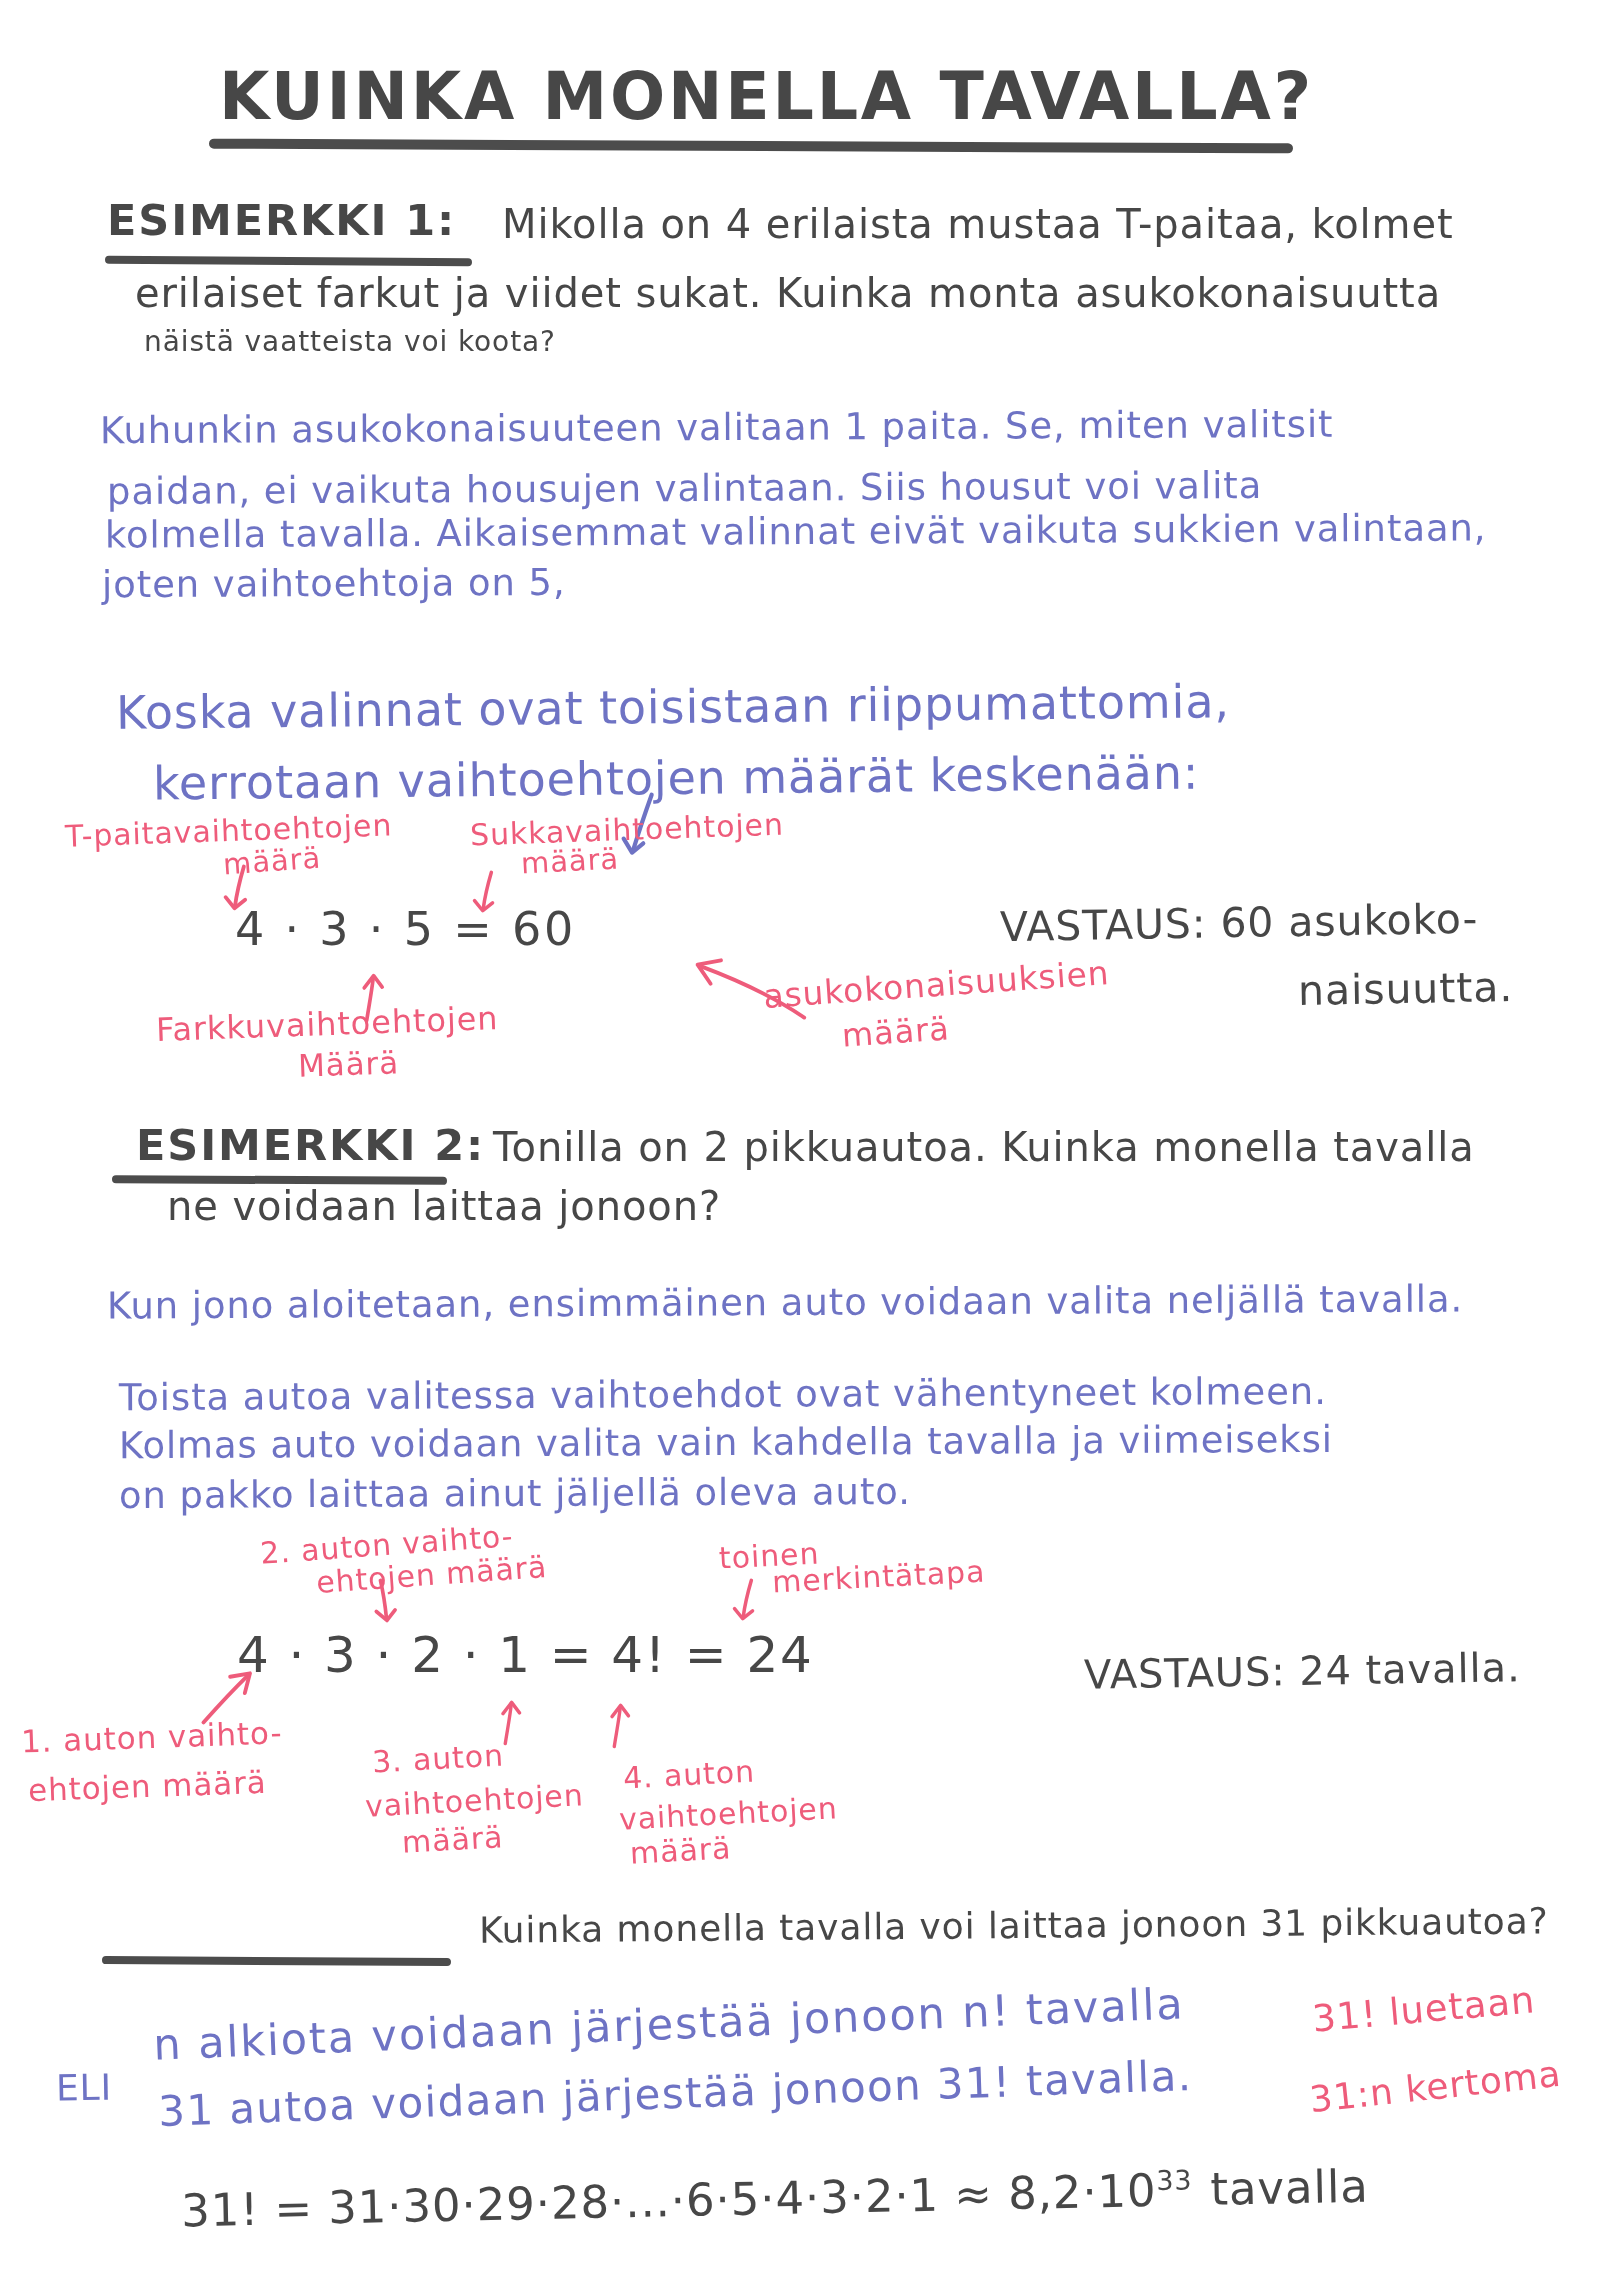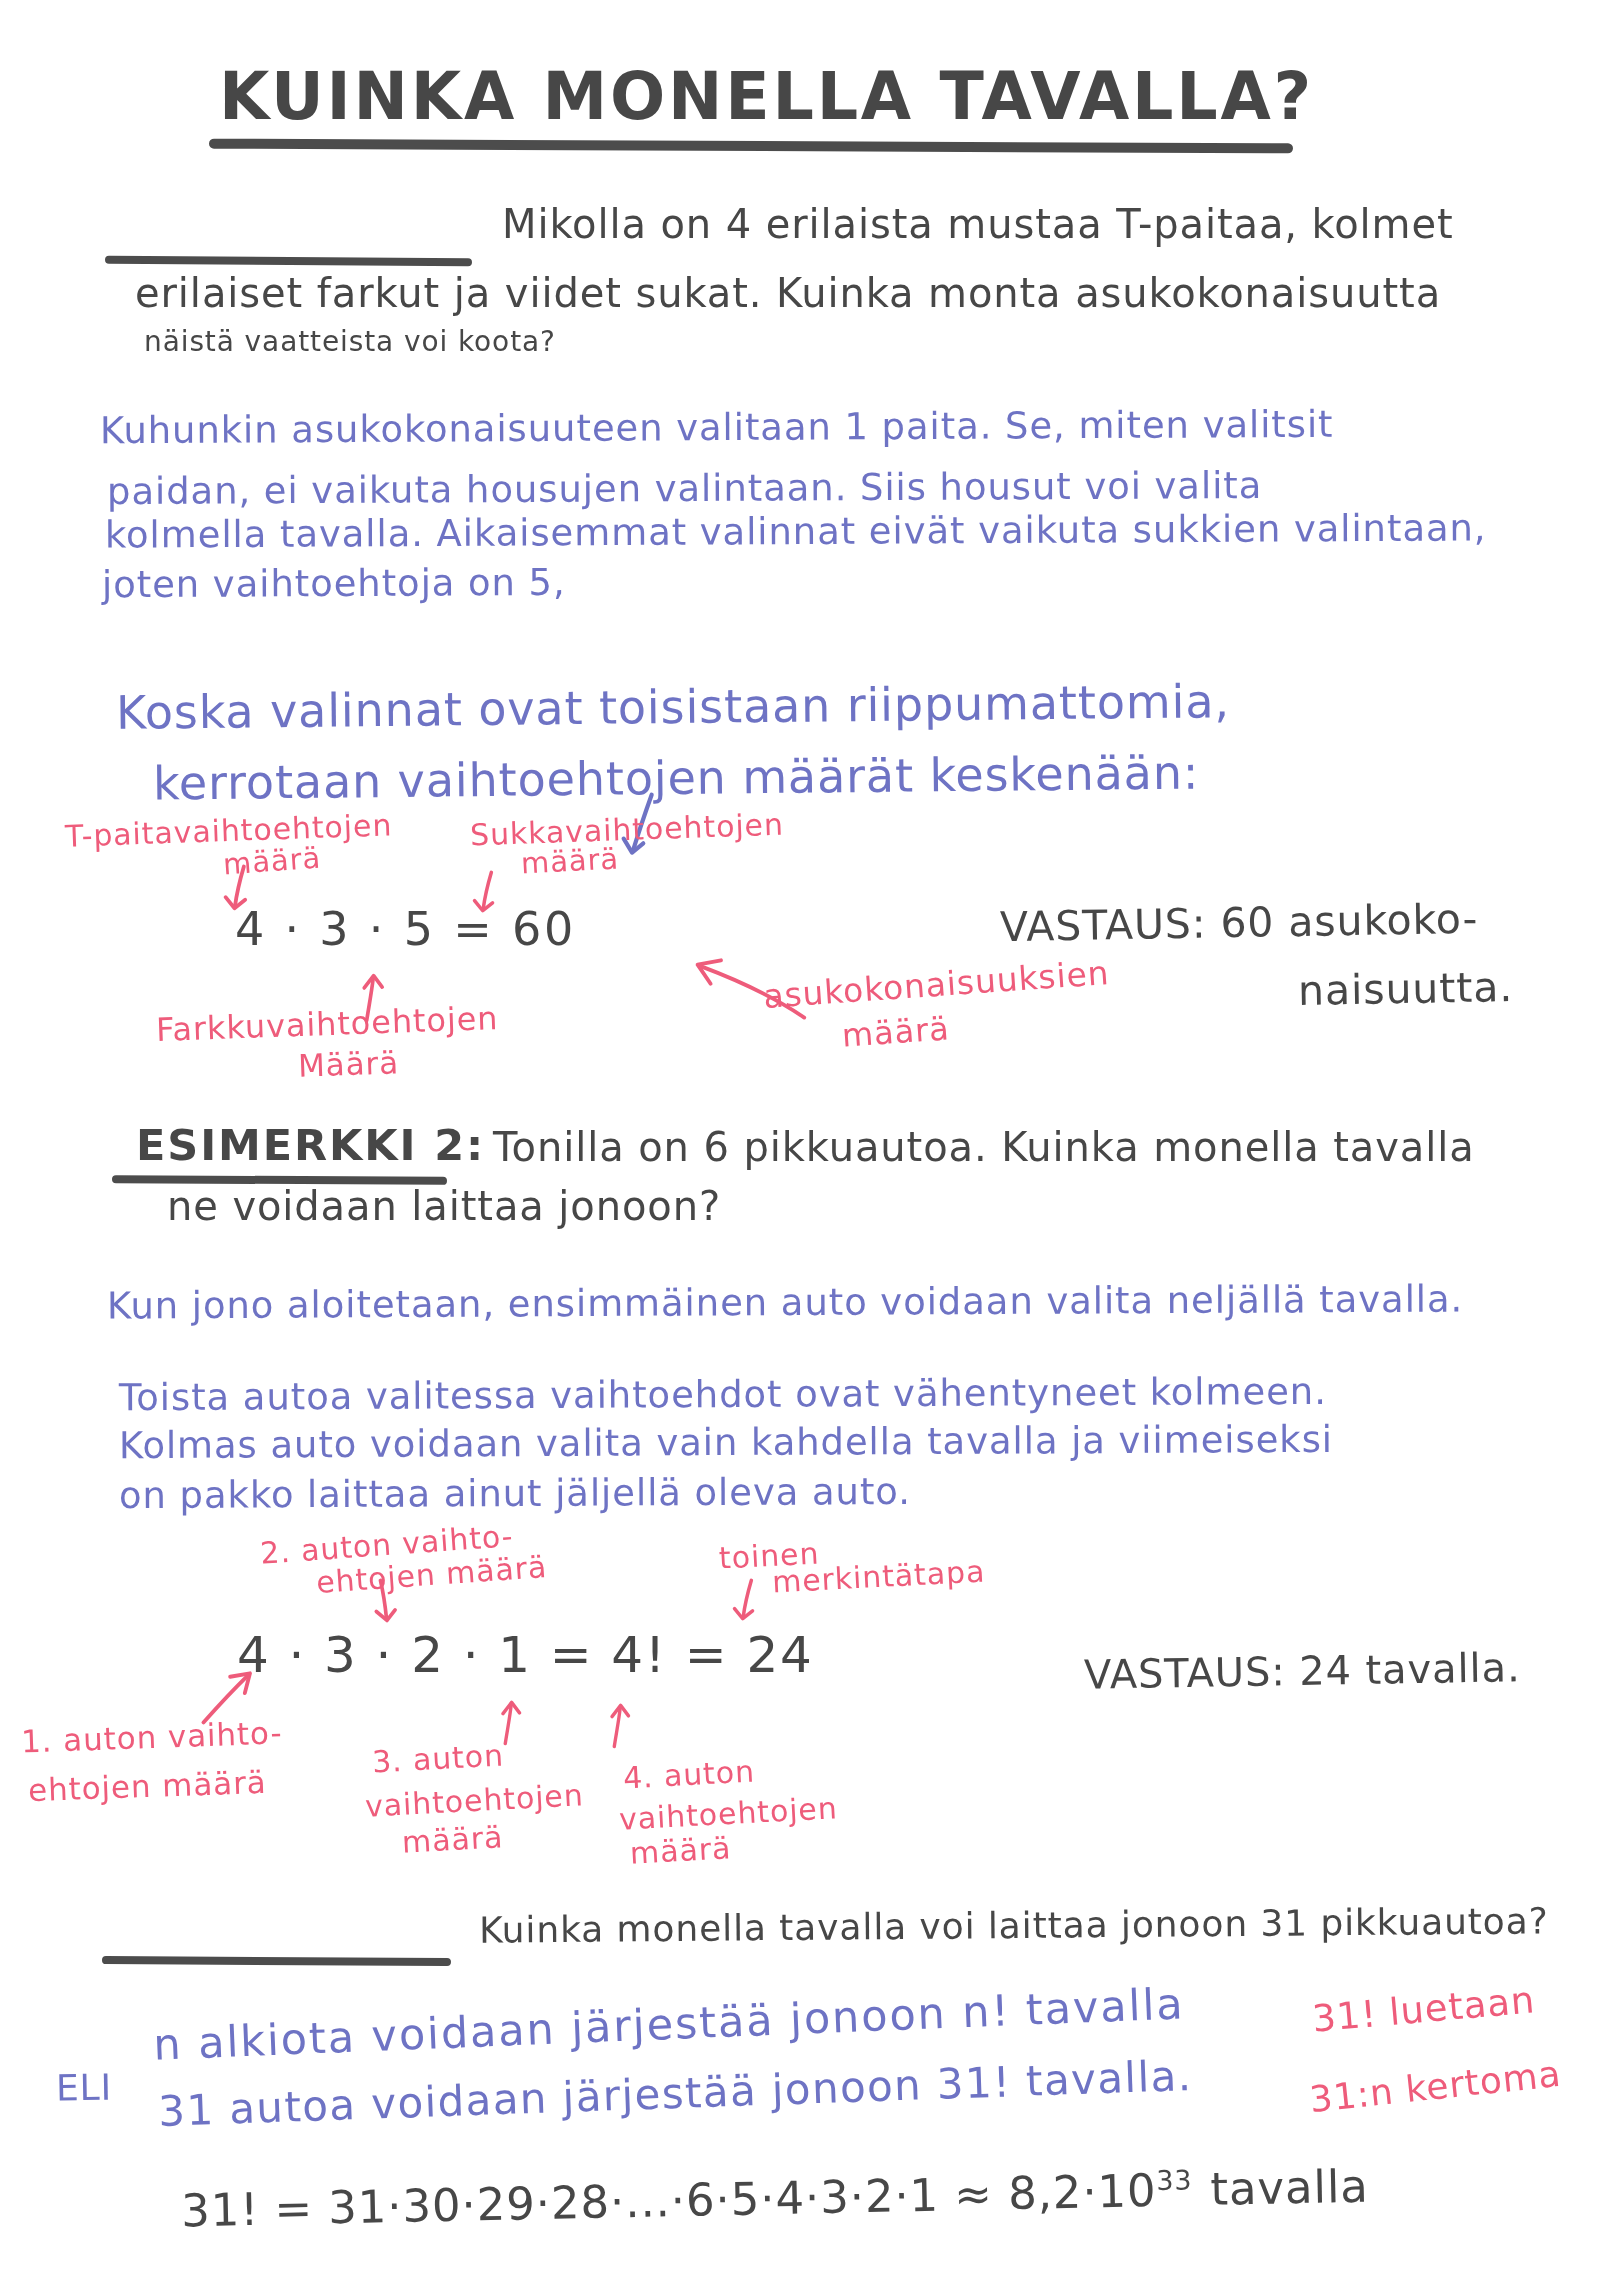--- a/index.html
+++ b/index.html
@@ -45,20 +45,21 @@
   sup{font-size:60%;vertical-align:super;}
 </style>
 </head>
 <body>
 
 <div id="page">
 
   <div class="t black bold" style="left:219px;top:63px;font-size:65px;letter-spacing:2.8px;">KUINKA MONELLA TAVALLA?</div>
   <div class="bar" style="left:209px;top:141px;width:1084px;height:10.2px;transform:rotate(0.25deg);"></div>
 
+  <div class="t black bold" style="left:107px;top:198px;font-size:43px;letter-spacing:1.9px;">ESIMERKKI 1:</div>
   <div class="bar" style="left:105px;top:257px;width:367px;height:8.4px;transform:rotate(0.4deg);"></div>
   <div class="t black" style="left:502px;top:203px;font-size:40px;text-align:right;">Mikolla on 4 erilaista mustaa T-paitaa, kolmet</div>
   <div class="t black" style="left:135px;top:272px;font-size:40px;">erilaiset farkut ja viidet sukat. Kuinka monta asukokonaisuutta</div>
   <div class="t black" style="left:144px;top:327px;font-size:28px;">näistä vaatteista voi koota?</div>
 
   <div class="t blue" style="left:100px;top:409px;font-size:37px;transform:rotate(-0.3deg);">Kuhunkin asukokonaisuuteen valitaan 1 paita. Se, miten valitsit</div>
   <div class="t blue" style="left:107px;top:470px;font-size:37px;transform:rotate(-0.3deg);">paidan, ei vaikuta housujen valintaan. Siis housut voi valita</div>
   <div class="t blue" style="left:105px;top:513px;font-size:37px;transform:rotate(-0.3deg);">kolmella tavalla. Aikaisemmat valinnat eivät vaikuta sukkien valintaan,</div>
   <div class="t blue" style="left:102px;top:565px;font-size:37px;transform:rotate(-0.3deg);">joten vaihtoehtoja on 5,</div>
 
@@ -99,21 +100,21 @@
   <div class="t pink" style="left:156px;top:1008px;font-size:32px;transform:rotate(-2deg);">Farkkuvaihtoehtojen</div>
   <div class="t pink" style="left:298px;top:1048px;font-size:31px;transform:rotate(-2deg);">Määrä</div>
   <div class="t pink" style="left:763px;top:968px;font-size:33px;transform:rotate(-4deg);">asukokonaisuuksien</div>
   <div class="t pink" style="left:842px;top:1016px;font-size:32px;transform:rotate(-4deg);">määrä</div>
 
   <div class="t black" style="left:1000px;top:902px;font-size:41px;transform:rotate(-1deg);">VASTAUS: 60 asukoko-</div>
   <div class="t black" style="left:1298px;top:968px;font-size:41px;transform:rotate(-1deg);">naisuutta.</div>
 
   <div class="t black bold" style="left:116px;top:1123px;font-size:43px;letter-spacing:1.9px;margin-left:20px;">ESIMERKKI 2:</div>
   <div class="bar" style="left:112px;top:1176px;width:335px;height:8.4px;transform:rotate(0.3deg);"></div>
-  <div class="t black" style="left:493px;top:1126px;font-size:40px;">Tonilla on 6 pikkuautoa. Kuinka monella tavalla</div>
+  <div class="t black" style="left:493px;top:1126px;font-size:40px;">Tonilla on 2 pikkuautoa. Kuinka monella tavalla</div>
   <div class="t black" style="left:167px;top:1185px;font-size:40px;">ne voidaan laittaa jonoon?</div>
 
   <div class="t blue" style="left:107px;top:1284px;font-size:37px;transform:rotate(-0.3deg);">Kun jono aloitetaan, ensimmäinen auto voidaan valita neljällä tavalla.</div>
   <div class="t blue" style="left:119px;top:1376px;font-size:37px;transform:rotate(-0.3deg);">Toista autoa valitessa vaihtoehdot ovat vähentyneet kolmeen.</div>
   <div class="t blue" style="left:119px;top:1424px;font-size:37px;transform:rotate(-0.3deg);">Kolmas auto voidaan valita vain kahdella tavalla ja viimeiseksi</div>
   <div class="t blue" style="left:119px;top:1475px;font-size:37px;transform:rotate(-0.3deg);">on pakko laittaa ainut jäljellä oleva auto.</div>
 
   <div class="t pink" style="left:260px;top:1529px;font-size:30px;transform:rotate(-4deg);">2. auton vaihto-</div>
   <div class="t pink" style="left:316px;top:1559px;font-size:30px;transform:rotate(-4deg);">ehtojen määrä</div>
   <div class="t pink" style="left:719px;top:1540px;font-size:30px;transform:rotate(-3deg);">toinen</div>

